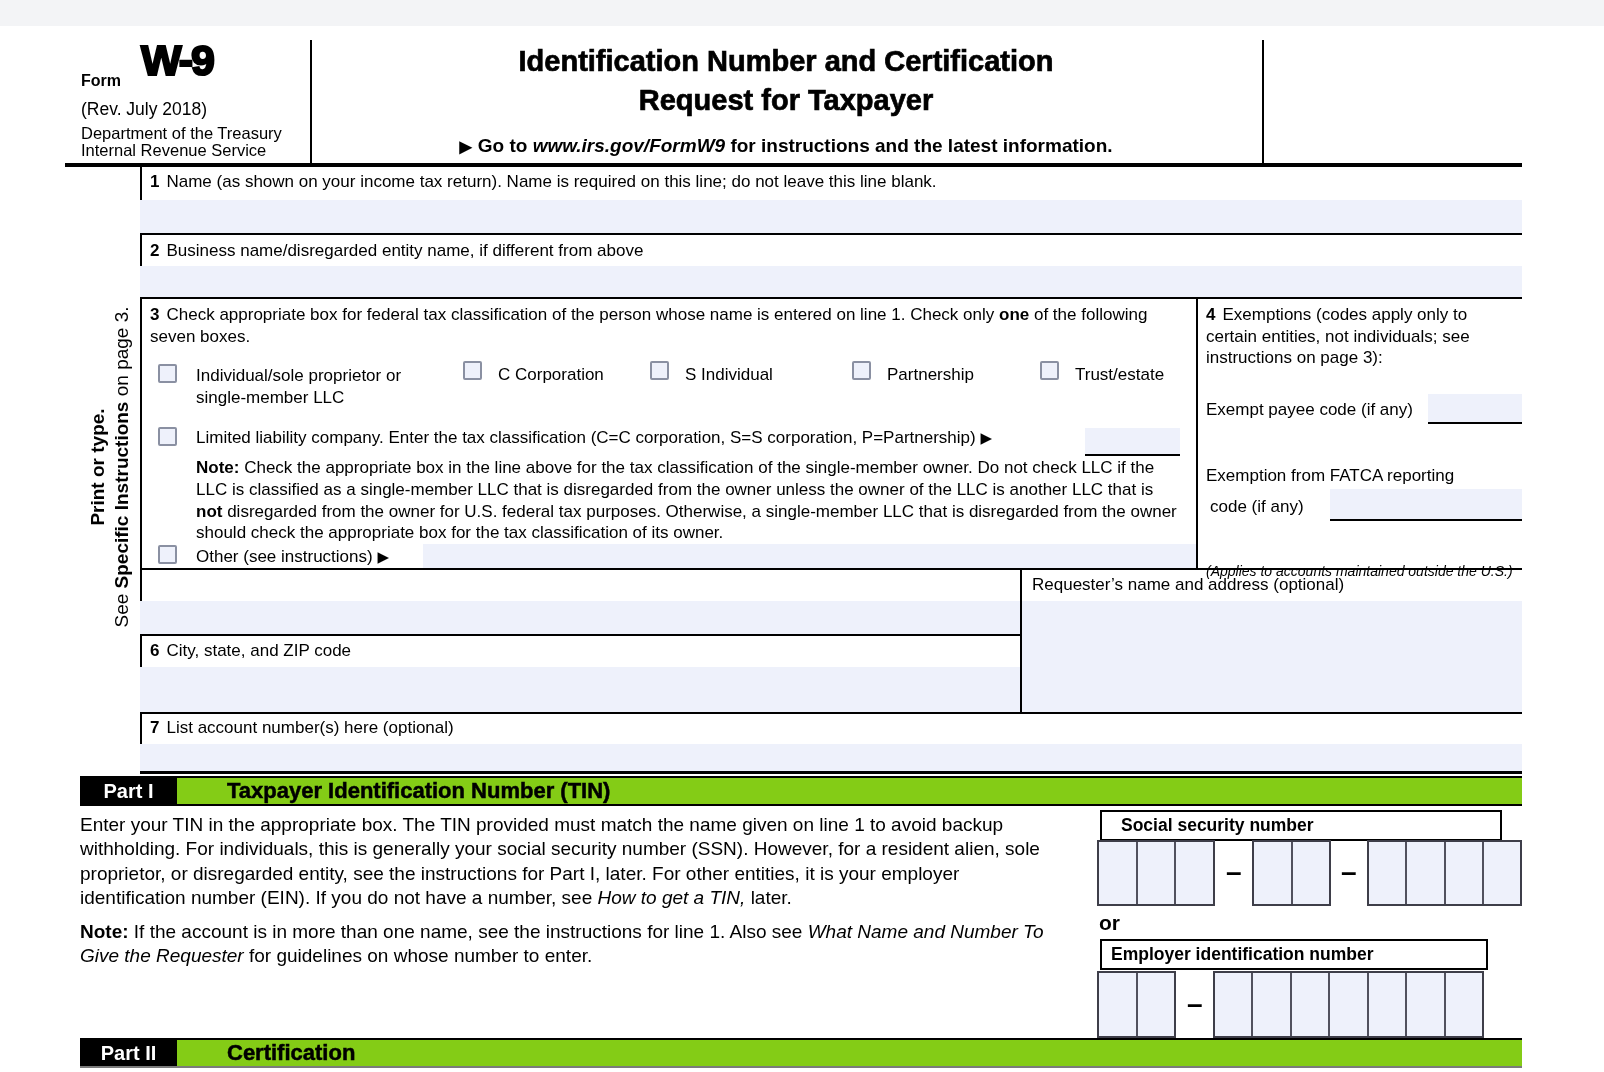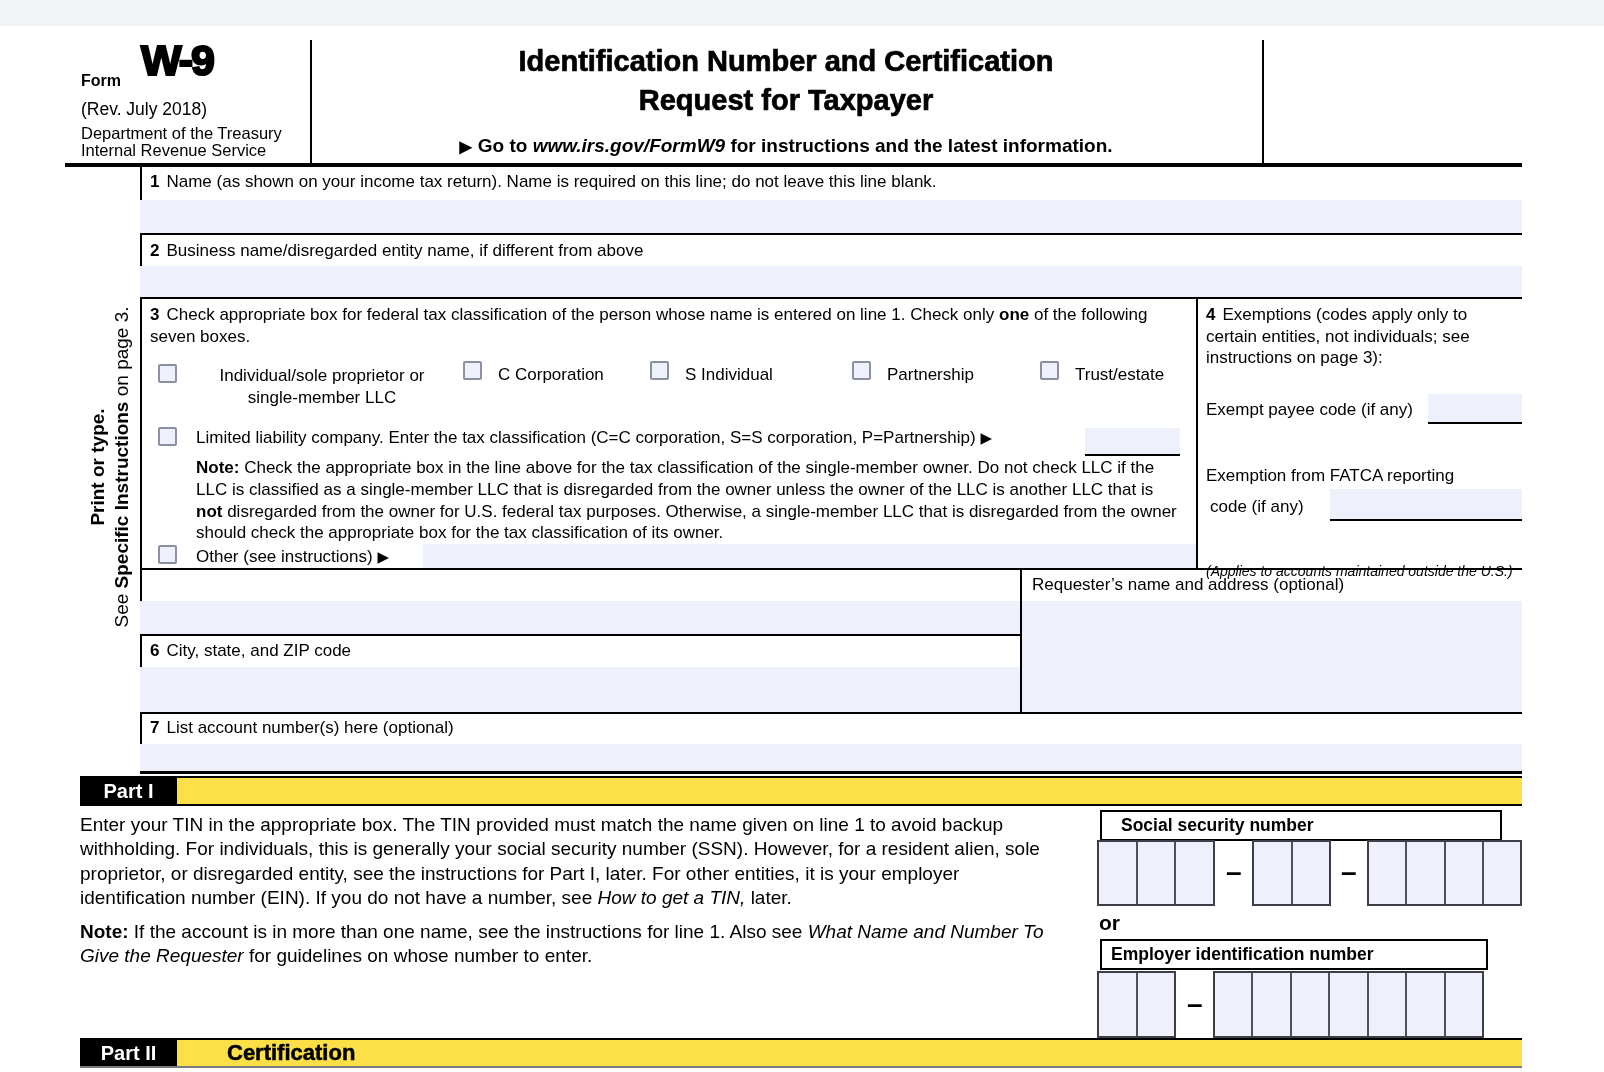--- a/index.html
+++ b/index.html
@@ -38,27 +38,27 @@
   
   .hline { position:absolute; background:#000; height:2px; }
   .vline { position:absolute; background:#000; width:2px; }
   .field { position:absolute; background:#eef1fb; }
   .blank { position:absolute; background:#eef1fb; border-bottom:2px solid #000; }
   .flabel { position:absolute; font-size:17px; white-space:nowrap; }
   .flabel b { margin-right:7px; }
   .wraplabel { position:absolute; font-size:17px; line-height:21.5px; }
   .wraplabel b { margin-right:7px; }
   .cb { position:absolute; width:19px; height:19px; background:#eef1fb; border:2px solid #8a90a2; border-radius:2px; }
-  .cblab { position:absolute; font-size:17px; line-height:21.5px;text-align:center; }
+  .cblab { position:absolute; font-size:17px; line-height:21.5px; }
   .note { position:absolute; font-size:17px; line-height:21.8px; }
   .arrow-glyph { font-size:15px; }
   .italic { font-style:italic; }
 
   
-  .part-bar { position:absolute; left:80px; width:1442px; height:30px; display:flex; align-items:stretch; background:#fde047; border-top:2.5px solid #000; }
+  .part-bar { position:absolute; left:80px; width:1442px; height:30px; display:flex; align-items:stretch; background:#84cc16; border-top:2.5px solid #000; }
   .part-bar.p1 { top:776px; border-bottom:2px solid #000; }
   .part-bar.p2 { top:1038px; border-bottom:2.5px solid #7b7b7b; }
   .part-badge { background:#000; color:#fff; font-weight:bold; font-size:20px; display:flex; align-items:center; justify-content:center; padding:0 14px; min-width:97px; }
   .part-title { font-weight:bold; font-size:22px; margin-left:50px; align-self:center; -webkit-text-stroke:0.5px #000; }
 
   .body-text { position:absolute; font-size:19px; line-height:24.3px; }
 
   
   .tin-label-box { position:absolute; border:2px solid #000; background:#fff; font-weight:bold; font-size:17.5px; padding:3px 8px 3px 9px; }
   .cellgroup { position:absolute; display:flex; border:2px solid #3e3e49; background:#eef1fb; }
@@ -181,20 +181,21 @@
   <div class="hline" style="left:140px; top:712px; width:1382px;"></div>
 
   <div class="flabel" style="left:150px; top:718px;">
     <b>7</b><span>List account number(s) here (optional)</span>
   </div>
   <div class="field" style="left:140px; top:744px; width:1382px; height:27px;"></div>
   <div class="hline" style="left:140px; top:771px; width:1382px; height:2.5px;"></div>
 
   <div class="part-bar p1">
     <div class="part-badge">Part I</div>
+    <div class="part-title">Taxpayer Identification Number (TIN)</div>
   </div>
 
   <div class="body-text" style="left:80px; top:813px; width:970px;"><span>Enter your TIN in the appropriate box. The TIN provided must match the name given on line 1 to avoid backup withholding. For individuals, this is generally your social security number (SSN). However, for a resident alien, sole proprietor, or disregarded entity, see the instructions for Part I, later. For other entities, it is your employer identification number (EIN). If you do not have a number, see </span><span class="italic">How to get a TIN,</span><span> later.</span>
   </div>
   <div class="body-text" style="left:80px; top:920px; width:978px;"><b>Note:</b><span> If the account is in more than one name, see the instructions for line 1. Also see </span><span class="italic">What Name and Number To Give the Requester</span><span> for guidelines on whose number to enter.</span>
   </div>
 
   <div class="tin-label-box" style="left:1100px; top:810px; width:402px;padding-left:19px;">Social security number</div>
   <div class="cellgroup" style="left:1097px; top:840px; width:118px; height:66px;">
       <div class="cell"></div>

